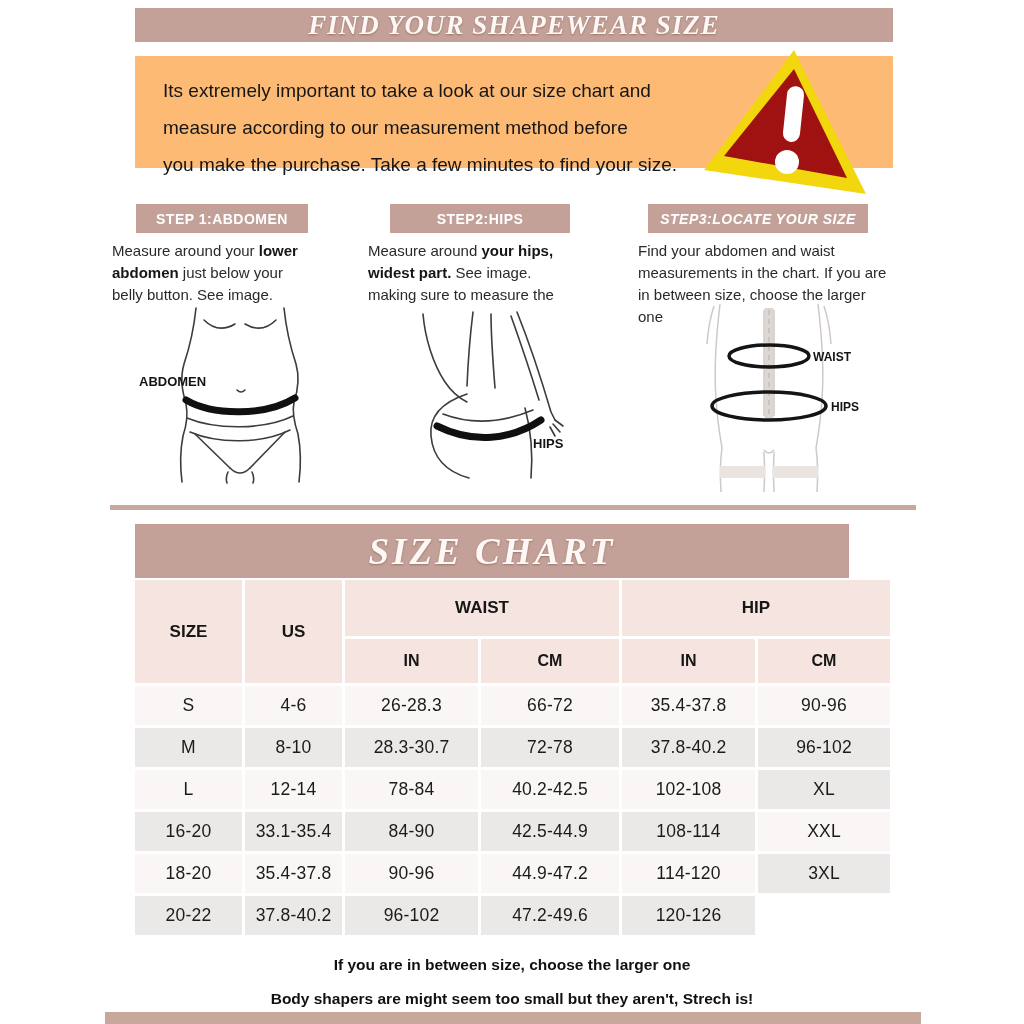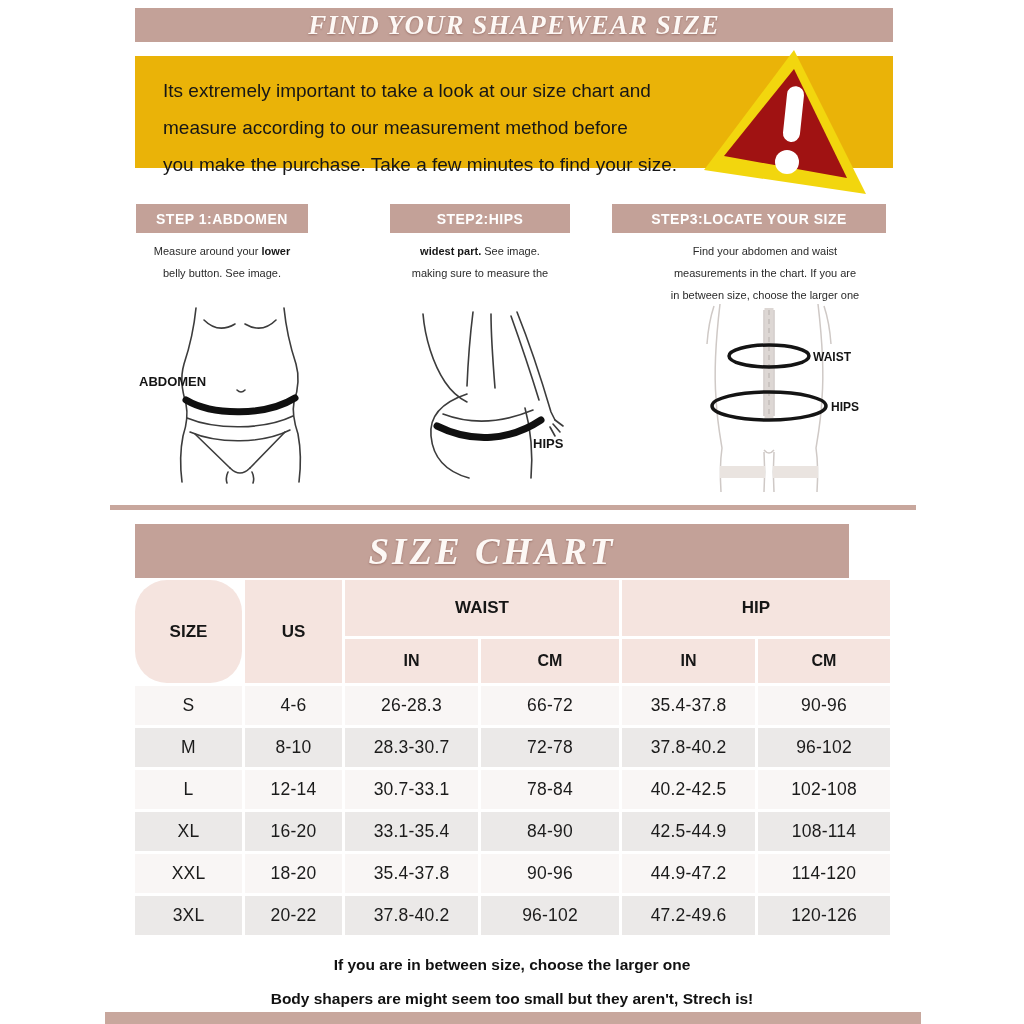--- a/index.html
+++ b/index.html
@@ -13,35 +13,35 @@
   .title-bar {
     left:135px; top:8px; width:758px; height:34px; background:#c3a198;
     display:flex; align-items:center; justify-content:center;
   }
   .banner-text {
     font-family:"Liberation Serif", serif; font-style:italic; font-weight:bold;
     color:#fdf8f5; text-shadow:0 1px 2px rgba(110,60,50,.45);
   }
   .title-bar .banner-text { font-size:27px; letter-spacing:1px; }
 
-  .intro-box { left:135px; top:56px; width:758px; height:112px; background:#eab308; }
+  .intro-box { left:135px; top:56px; width:758px; height:112px; background:#fdba74; }
   .intro-text { padding:16px 0 0 28px; font-size:19px; line-height:37px; color:#161616; }
 
   .warning-wrap { left:698px; top:48px; width:178px; height:152px; z-index:5; }
 
   
   .step-bar {
     top:204px; height:29px; background:#c3a198; color:#fff;
     display:flex; align-items:center; justify-content:center;
     font-size:14px; font-weight:bold; letter-spacing:.5px;text-align:center;
   }
   .bar1 { left:136px; width:172px; }
   .bar2 { left:390px; width:180px; }
-  .bar3 { left:612px; width:274px; }
-  .step-desc { top:240px; text-align:center; font-size:11px; line-height:22px; color:#2a2a2a; }
+  .bar3 { left:648px; width:220px;font-style:italic; }
+  .step-desc { top:240px; font-size:15px; line-height:22px; color:#2a2a2a; }
   .desc1 { left:112px; width:220px; }
   .desc2 { left:368px; width:224px; }
   .desc3 { left:638px; width:254px; }
   .step-desc p { margin:0; }
   .step-desc b { font-weight:bold; color:#161616; }
 
   .fig1 { left:138px; top:306px; }
   .fig2 { left:385px; top:308px; }
   .fig3 { left:652px; top:298px; }
 
@@ -57,21 +57,21 @@
   .sc-table {
     left:135px; top:580px; width:755px;
     display:grid;
     grid-template-columns:107px 97px 133px 138px 133px 132px;
     grid-template-rows:56px 44px repeat(6, 39px);
     gap:3px; background:#ffffff;
   }
   .cell { display:flex; align-items:center; justify-content:center; }
   .th { background:#f5e4df; font-weight:bold; font-size:17px; color:#161616; }
   .th-sub { font-size:16px; }
-  .th-size { grid-column:1; grid-row:1 / span 2;border-radius:32px; }
+  .th-size { grid-column:1; grid-row:1 / span 2; }
   .th-us   { grid-column:2; grid-row:1 / span 2; }
   .th-waist{ grid-column:3 / span 2; grid-row:1; }
   .th-hip  { grid-column:5 / span 2; grid-row:1; }
   .th-win  { grid-column:3; grid-row:2; }
   .th-wcm  { grid-column:4; grid-row:2; }
   .th-hin  { grid-column:5; grid-row:2; }
   .th-hcm  { grid-column:6; grid-row:2; }
   .td { font-size:17.5px; color:#1b1b1b; letter-spacing:.2px; }
   .c-light { background:#f9f6f5; }
   .c-shade { background:#ebe9e8; }
@@ -116,23 +116,25 @@
   </div>
   <div class="abs step-bar bar2">
     <span>STEP2:HIPS</span>
   </div>
   <div class="abs step-bar bar3">
     <span>STEP3:LOCATE YOUR SIZE</span>
   </div>
 
   <div class="abs step-desc desc1">
     <p><span>Measure around your </span><b>lower</b></p>
+    <p><b>abdomen</b><span> just below your</span></p>
     <p><span>belly button. See image.</span></p>
   </div>
   <div class="abs step-desc desc2">
+    <p><span>Measure around </span><b>your hips,</b></p>
     <p><b>widest part.</b><span> See image.</span></p>
     <p><span>making sure to measure the</span></p>
   </div>
   <div class="abs step-desc desc3">
     <p><span>Find your abdomen and waist</span></p>
     <p><span>measurements in the chart. If you are</span></p>
     <p><span>in between size, choose the larger one</span></p>
   </div>
 
   <div class="abs fig1">
@@ -225,21 +227,20 @@
 
     <div class="cell td c-shade">M</div>
     <div class="cell td c-shade">8-10</div>
     <div class="cell td c-shade">28.3-30.7</div>
     <div class="cell td c-shade">72-78</div>
     <div class="cell td c-shade">37.8-40.2</div>
     <div class="cell td c-shade">96-102</div>
 
     <div class="cell td c-light">L</div>
     <div class="cell td c-light">12-14</div>
-    <div class="cell td c-light">30.7-33.1</div>
     <div class="cell td c-light">78-84</div>
     <div class="cell td c-light">40.2-42.5</div>
     <div class="cell td c-light">102-108</div>
 
     <div class="cell td c-shade">XL</div>
     <div class="cell td c-shade">16-20</div>
     <div class="cell td c-shade">33.1-35.4</div>
     <div class="cell td c-shade">84-90</div>
     <div class="cell td c-shade">42.5-44.9</div>
     <div class="cell td c-shade">108-114</div>

